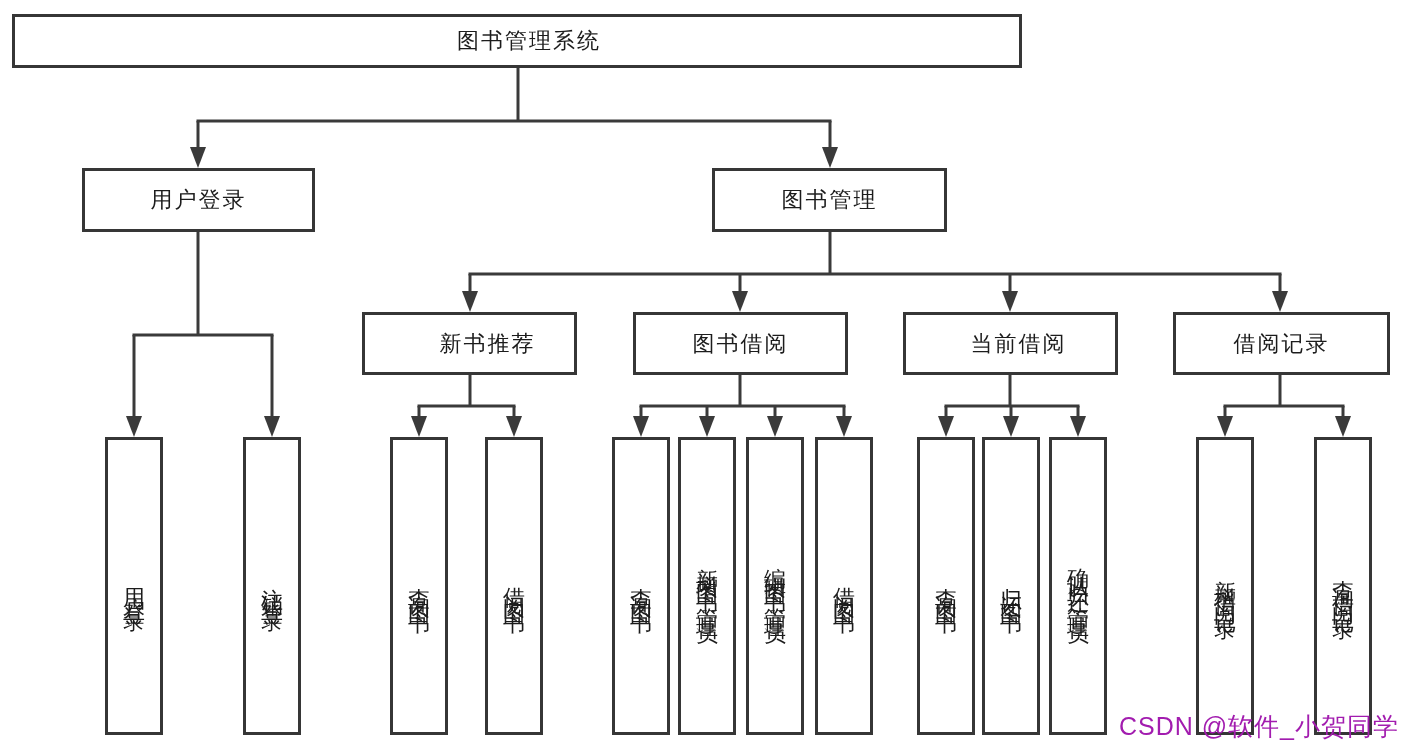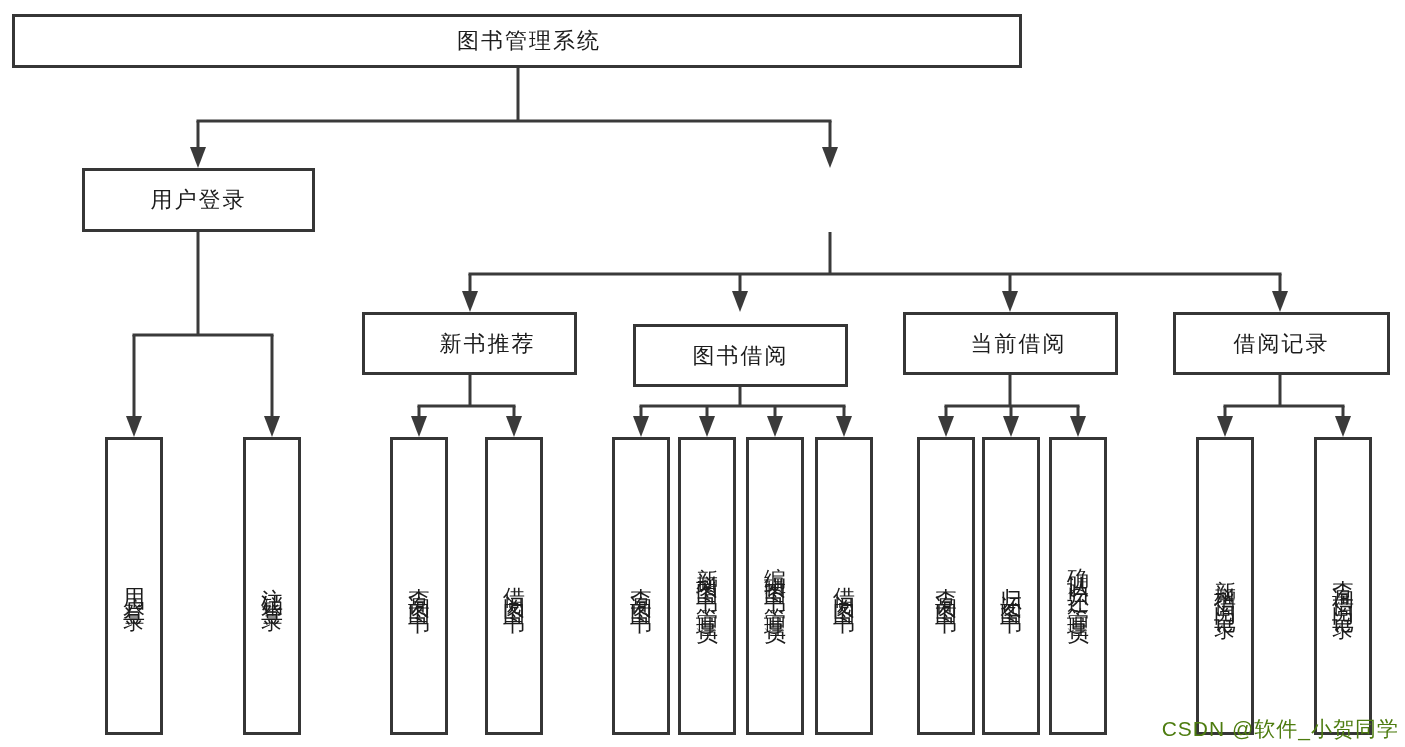--- a/index.html
+++ b/index.html
@@ -17,31 +17,31 @@
     font-size:22px;letter-spacing:8px;line-height:1;white-space:normal;
   }
   #svg-connectors{position:absolute;left:0;top:0;width:1405px;height:747px;}
   .cl{stroke:#3a3a3a;stroke-width:3;fill:none;}
   .ah{fill:#3a3a3a;stroke:none;}
   
   #n-root{left:12px;top:14px;width:1010px;height:54px;padding-left:24px;}
   #n-user-login{left:82px;top:168px;width:233px;height:64px;}
   #n-book-mgmt{left:712px;top:168px;width:235px;height:64px;}
   #n-new-book{left:362px;top:312px;width:215px;height:63px;padding-left:36px;}
-  #n-book-borrow{left:633px;top:324px;width:215px;height:63px;}
+  #n-book-borrow{left:633px;top:312px;width:215px;height:63px;}
   #n-cur-borrow{left:903px;top:312px;width:215px;height:63px;padding-left:16px;}
   #n-borrow-rec{left:1173px;top:312px;width:217px;height:63px;}
   .leaf{top:437px;width:58px;height:298px;}
   #l-1{left:105px;} #l-2{left:243px;}
   #l-3{left:390px;} #l-4{left:485px;}
   #l-5{left:612px;} #l-6{left:678px;} #l-7{left:746px;} #l-8{left:815px;}
   #l-9{left:917px;} #l-10{left:982px;} #l-11{left:1049px;}
   #l-12{left:1196px;} #l-13{left:1314px;}
   #watermark{
-    position:absolute;right:6px;bottom:4px;font-size:21px;color:#4d7c0f;
+    position:absolute;right:6px;bottom:4px;font-size:25px;color:#a21caf;
     letter-spacing:1px;z-index:5;
   }
 </style>
 </head>
 <body>
 
 <div id="canvas">
 
   <svg id="svg-connectors" viewBox="0 0 1405 747" xmlns="http://www.w3.org/2000/svg">
 
@@ -119,20 +119,23 @@
     </g>
   </svg>
 
   <div class="node" id="n-root">
     <span class="lbl">图书管理系统</span>
   </div>
 
   <div class="node" id="n-user-login">
     <span class="lbl">用户登录</span>
   </div>
+  <div class="node" id="n-book-mgmt">
+    <span class="lbl">图书管理</span>
+  </div>
 
   <div class="node" id="n-new-book">
     <span class="lbl">新书推荐</span>
   </div>
   <div class="node" id="n-book-borrow">
     <span class="lbl">图书借阅</span>
   </div>
   <div class="node" id="n-cur-borrow">
     <span class="lbl">当前借阅</span>
   </div>

